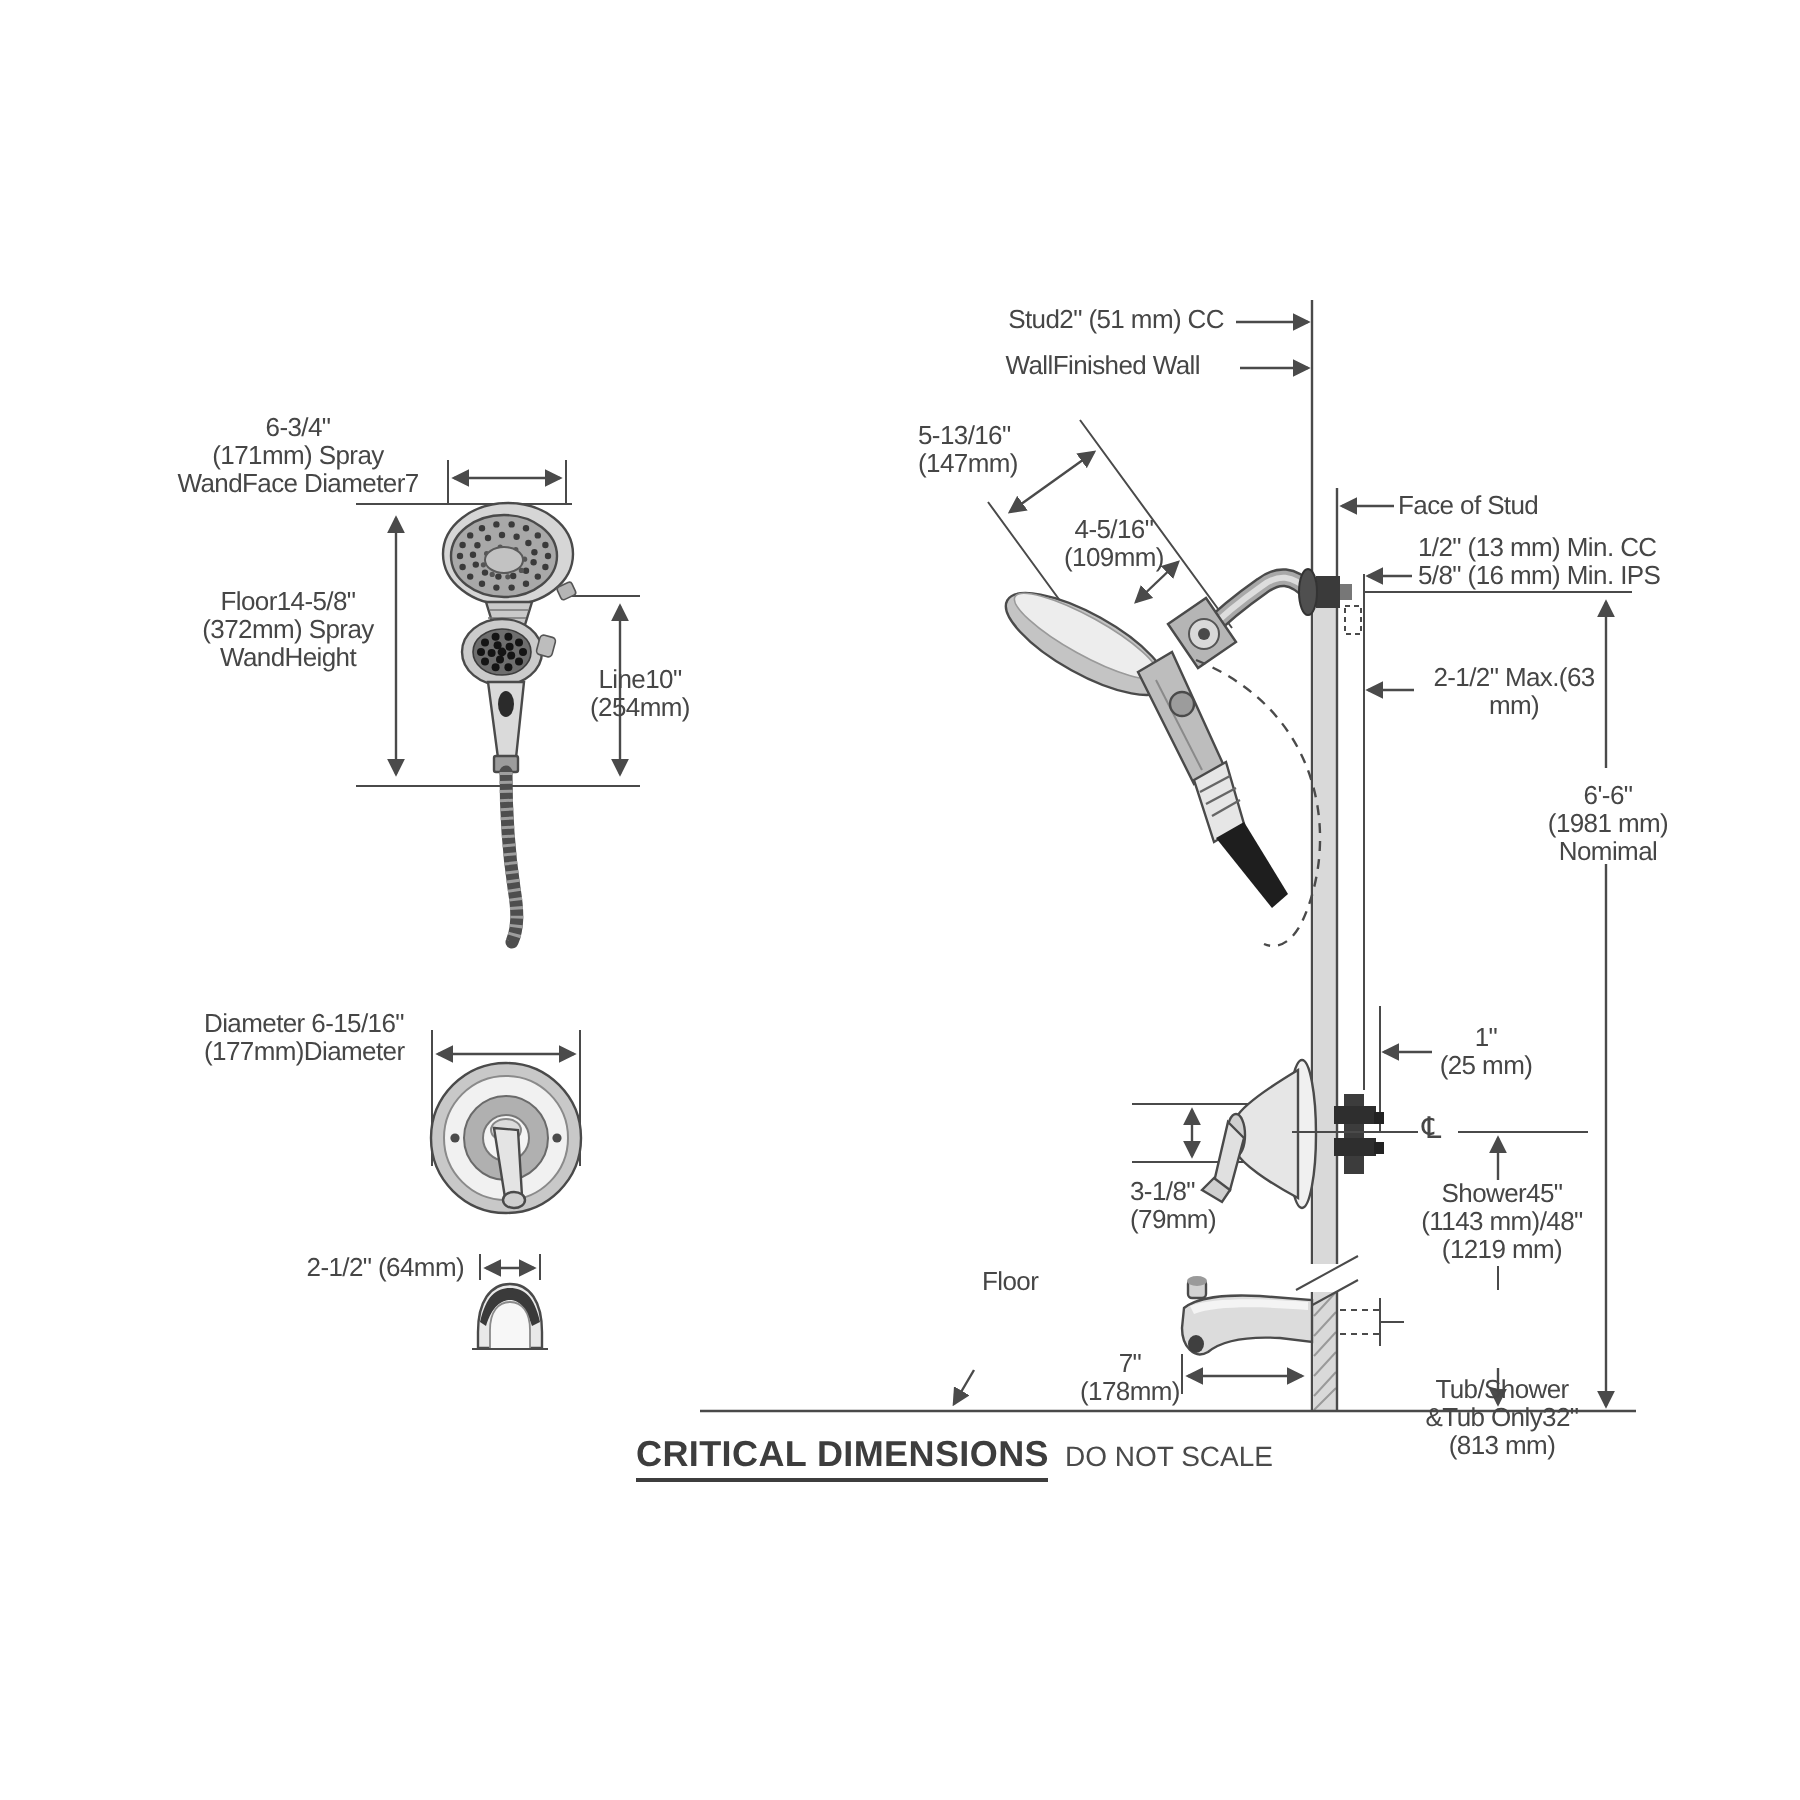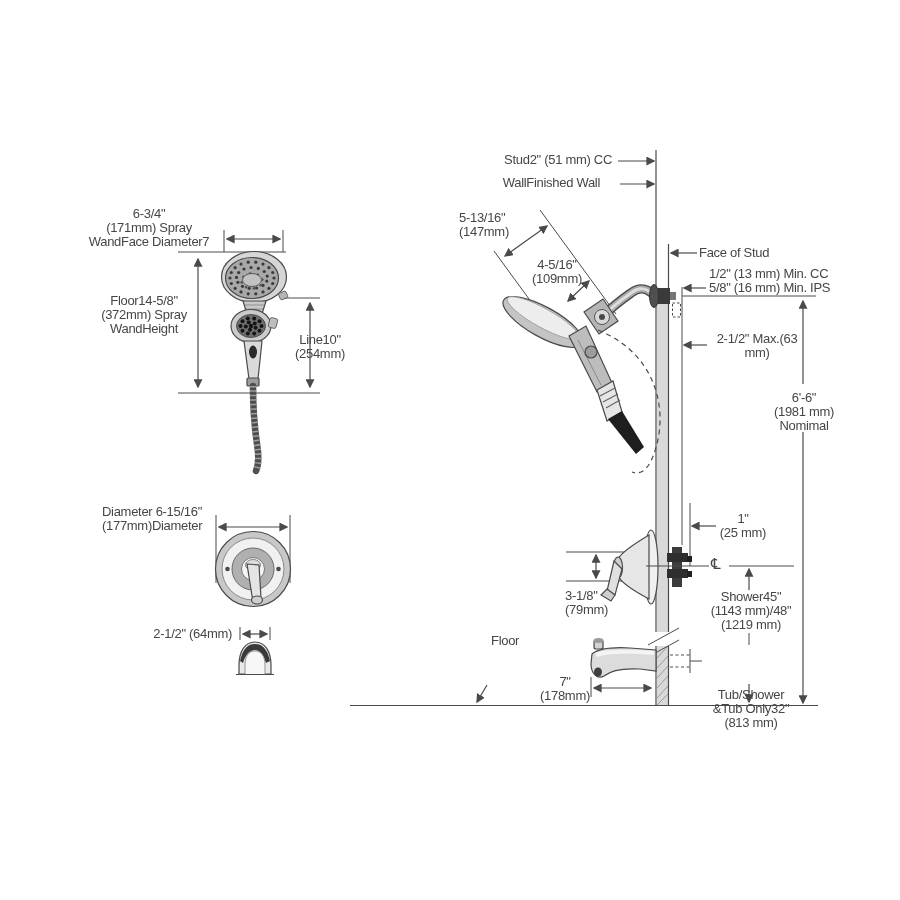--- a/index.html
+++ b/index.html
@@ -262,14 +262,17 @@
 (1143 mm)/48"
 (1219 mm)</div>
   <div class="lbl c" style="left:706px;top:644px;width:90px;margin-top:44px;">Tub/Shower
 &amp;Tub Only32"
 (813 mm)</div>
   <div class="lbl" style="left:475px;top:634px;width:40px;margin-left:16px;">Floor</div>
   <div class="lbl c" style="left:536px;top:675px;width:58px;">7"
 (178mm)</div>
 </div>
 
-
+<div id="title-row">
+  <span id="title-main">CRITICAL DIMENSIONS</span><span id="title-note">DO NOT SCALE</span>
 </div>
 
+</div>
+
 </body></html>

